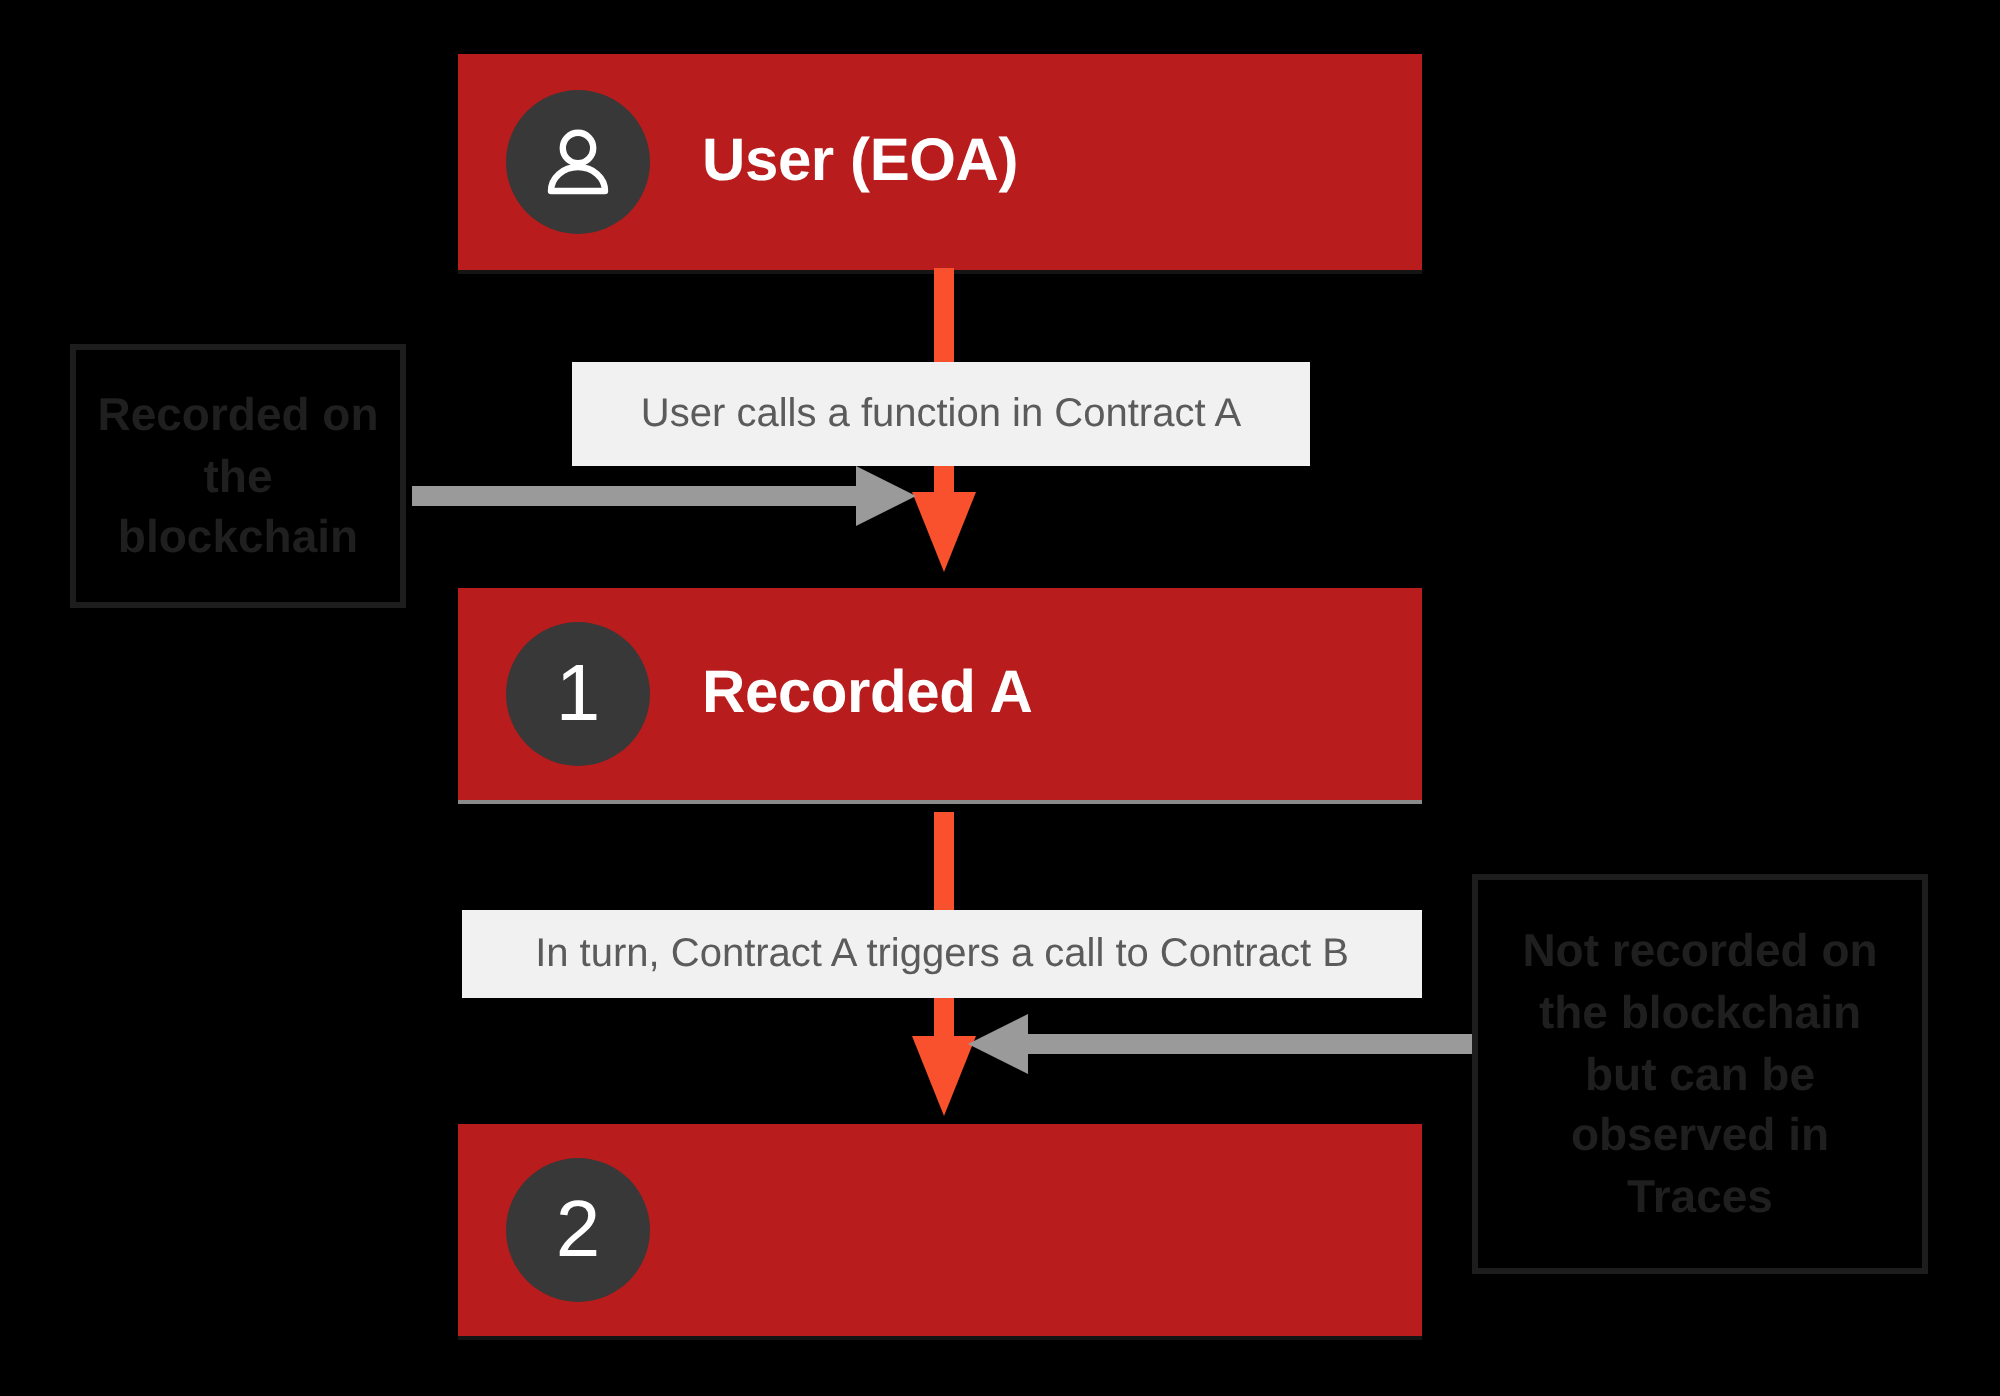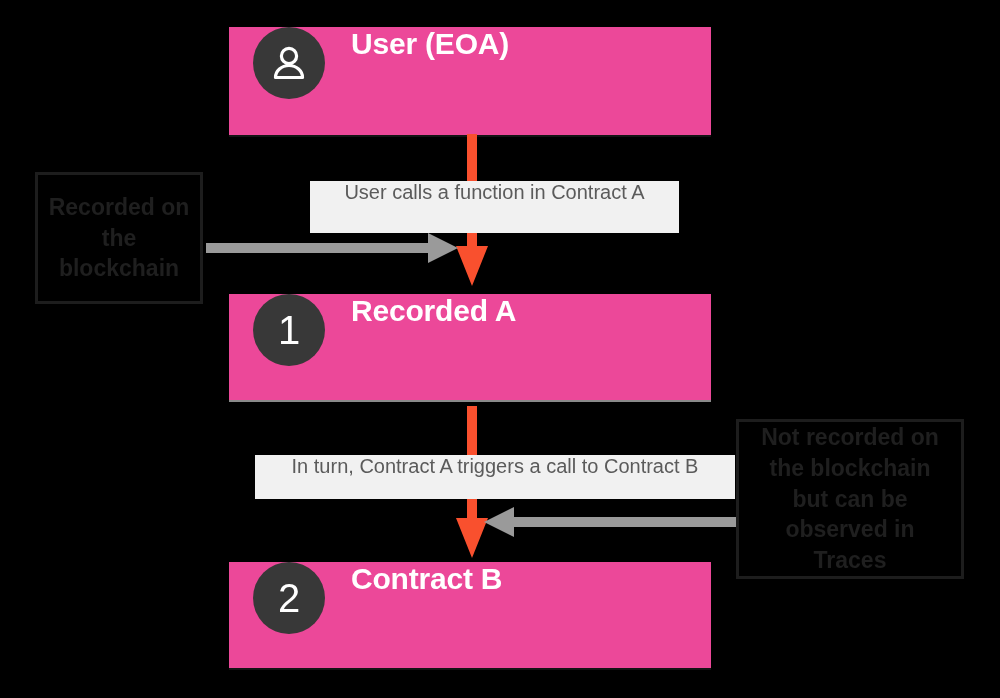--- a/index.html
+++ b/index.html
@@ -20,25 +20,25 @@
     position: absolute;
     left: 0; top: 0;
     width: 1000px;
     height: 698px;
     background: #000000;
   }
 
   
   .node-card {
     position: absolute;
-    background: #ec4899;
+    background: #b91c1c;
     border-bottom: 2px solid #8a8a8a;
     box-sizing: border-box;
     display: flex;
-    align-items: flex-start;
+    align-items: center;
     padding-left: 24px;
   }
   .node-card.no-rule { border-bottom: 2px solid #141414; }
 
   .node-badge {
     width: 72px;
     height: 72px;
     border-radius: 50%;
     background: #383838;
     flex: 0 0 auto;
@@ -62,26 +62,25 @@
   }
 
   
   .step-label {
     position: absolute;
     background: #f1f1f1;
     color: #5b5b5b;
     font-size: 20px;
     font-weight: 400;
     display: flex;
-    align-items: flex-start;
+    align-items: center;
     justify-content: center;
     box-sizing: border-box;
     white-space: nowrap;
     z-index: 4;
-    margin-left: 24px;
   }
 
   
   .annotation {
     position: absolute;
     background: #000000;
     border: 3px solid #1d1d1d;
     box-sizing: border-box;
     display: flex;
     align-items: center;
@@ -150,24 +149,23 @@
     <div class="node-badge">
       <span>1</span>
     </div>
     <div class="node-title">Recorded A</div>
   </div>
 
   <div class="step-label" style="left:231px; top:455px; width:480px; height:44px;">
     <span>In turn, Contract A triggers a call to Contract B</span>
   </div>
 
-  <div class="annotation" style="left:736px; top:419px; width:228px; height:160px;">
+  <div class="annotation" style="left:736px; top:437px; width:228px; height:200px;">
     <span>Not recorded on the blockchain but can be observed in Traces</span>
   </div>
 
   <div class="node-card no-rule" style="left:229px; top:562px; width:482px; height:108px;">
     <div class="node-badge">
       <span>2</span>
     </div>
-    <div class="node-title">Contract B</div>
   </div>
 
 </div>
 
 </body></html>

